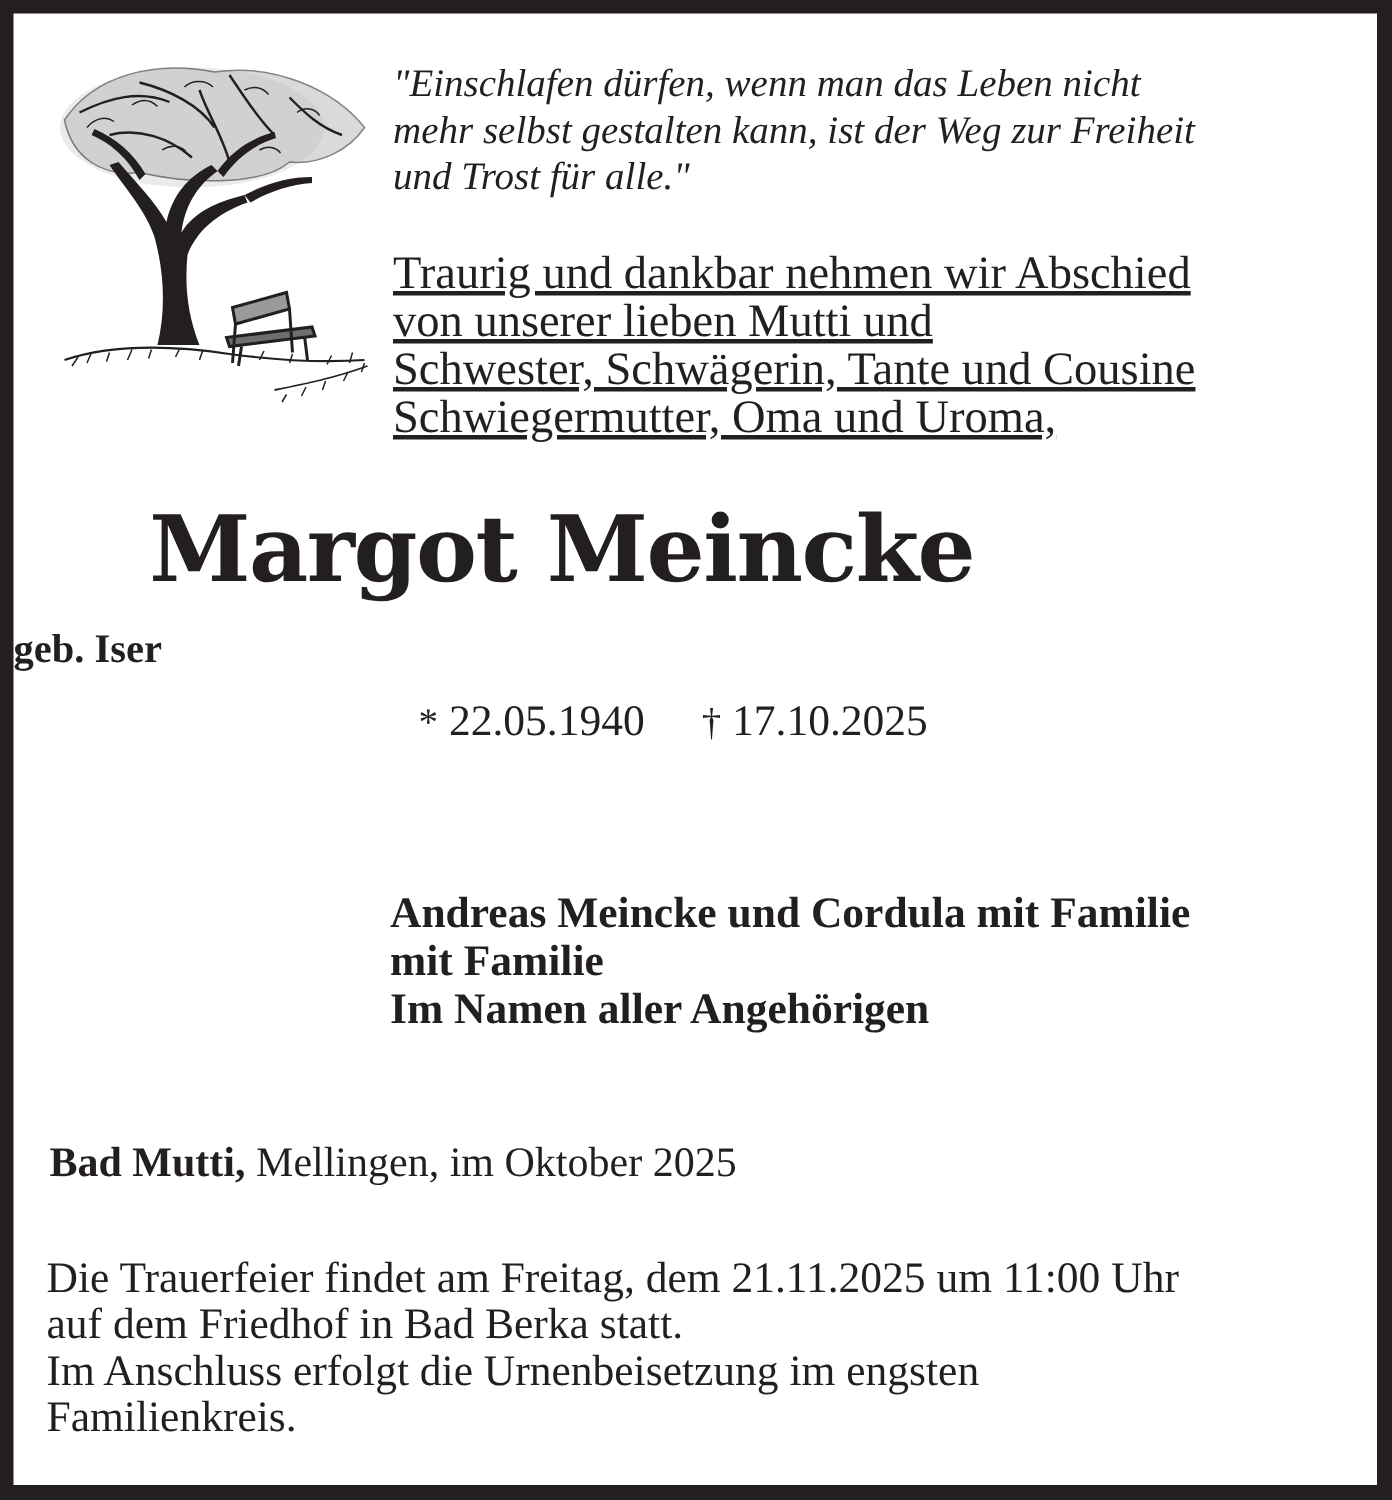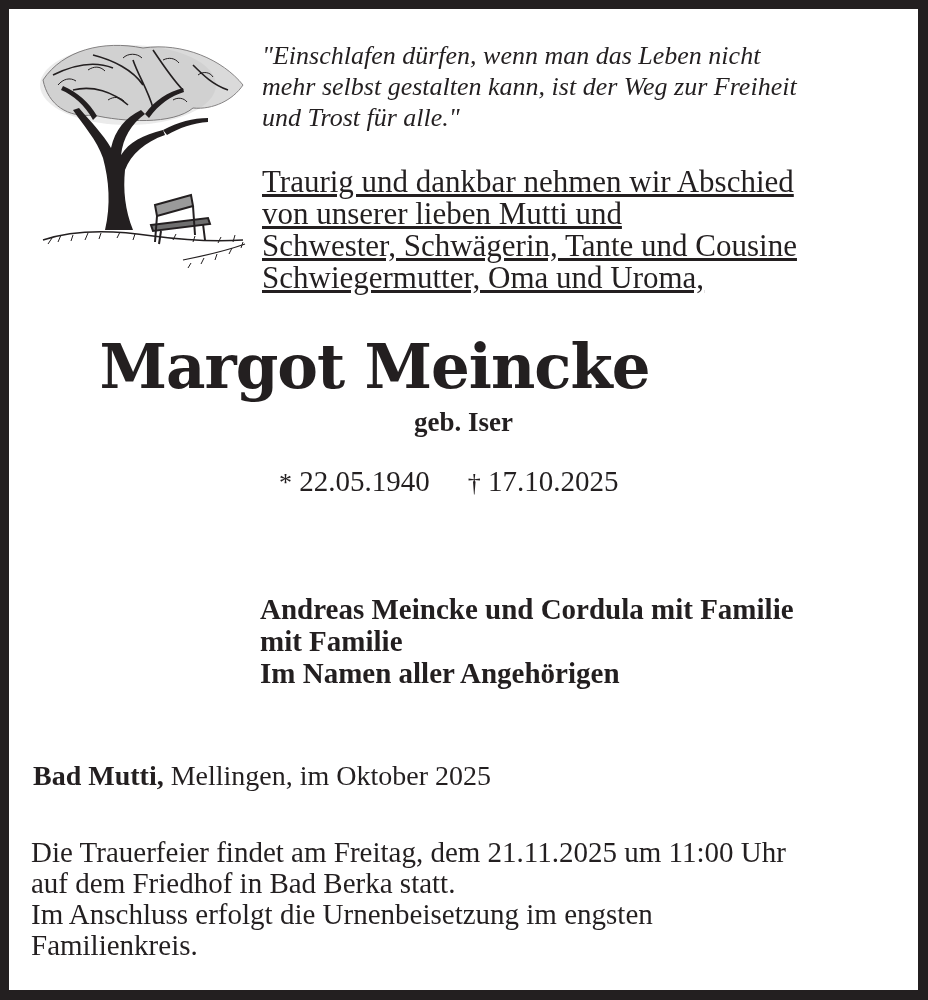--- a/index.html
+++ b/index.html
@@ -40,22 +40,22 @@
     .name {
       left: 0; width: 731px; top: 318px;
       text-align: center;
       font-family: "DejaVu Serif", serif;
       font-weight: bold;
       font-size: 61px;
       line-height: 80px;
       letter-spacing: -1px;
     }
     .born {
-      left: 0; width: 909px; top: 396px;
-      text-align: center;
+      left: 0; width: 909px; top: 406px;
+      text-align: left;
       font-family: "Liberation Serif", serif;
       font-weight: bold;
       font-size: 27px;
       line-height: 34px;
     }
     .dates {
       left: 270px; top: 454px;
       font-family: "Liberation Serif", serif;
       font-size: 29px;
       line-height: 36px;

